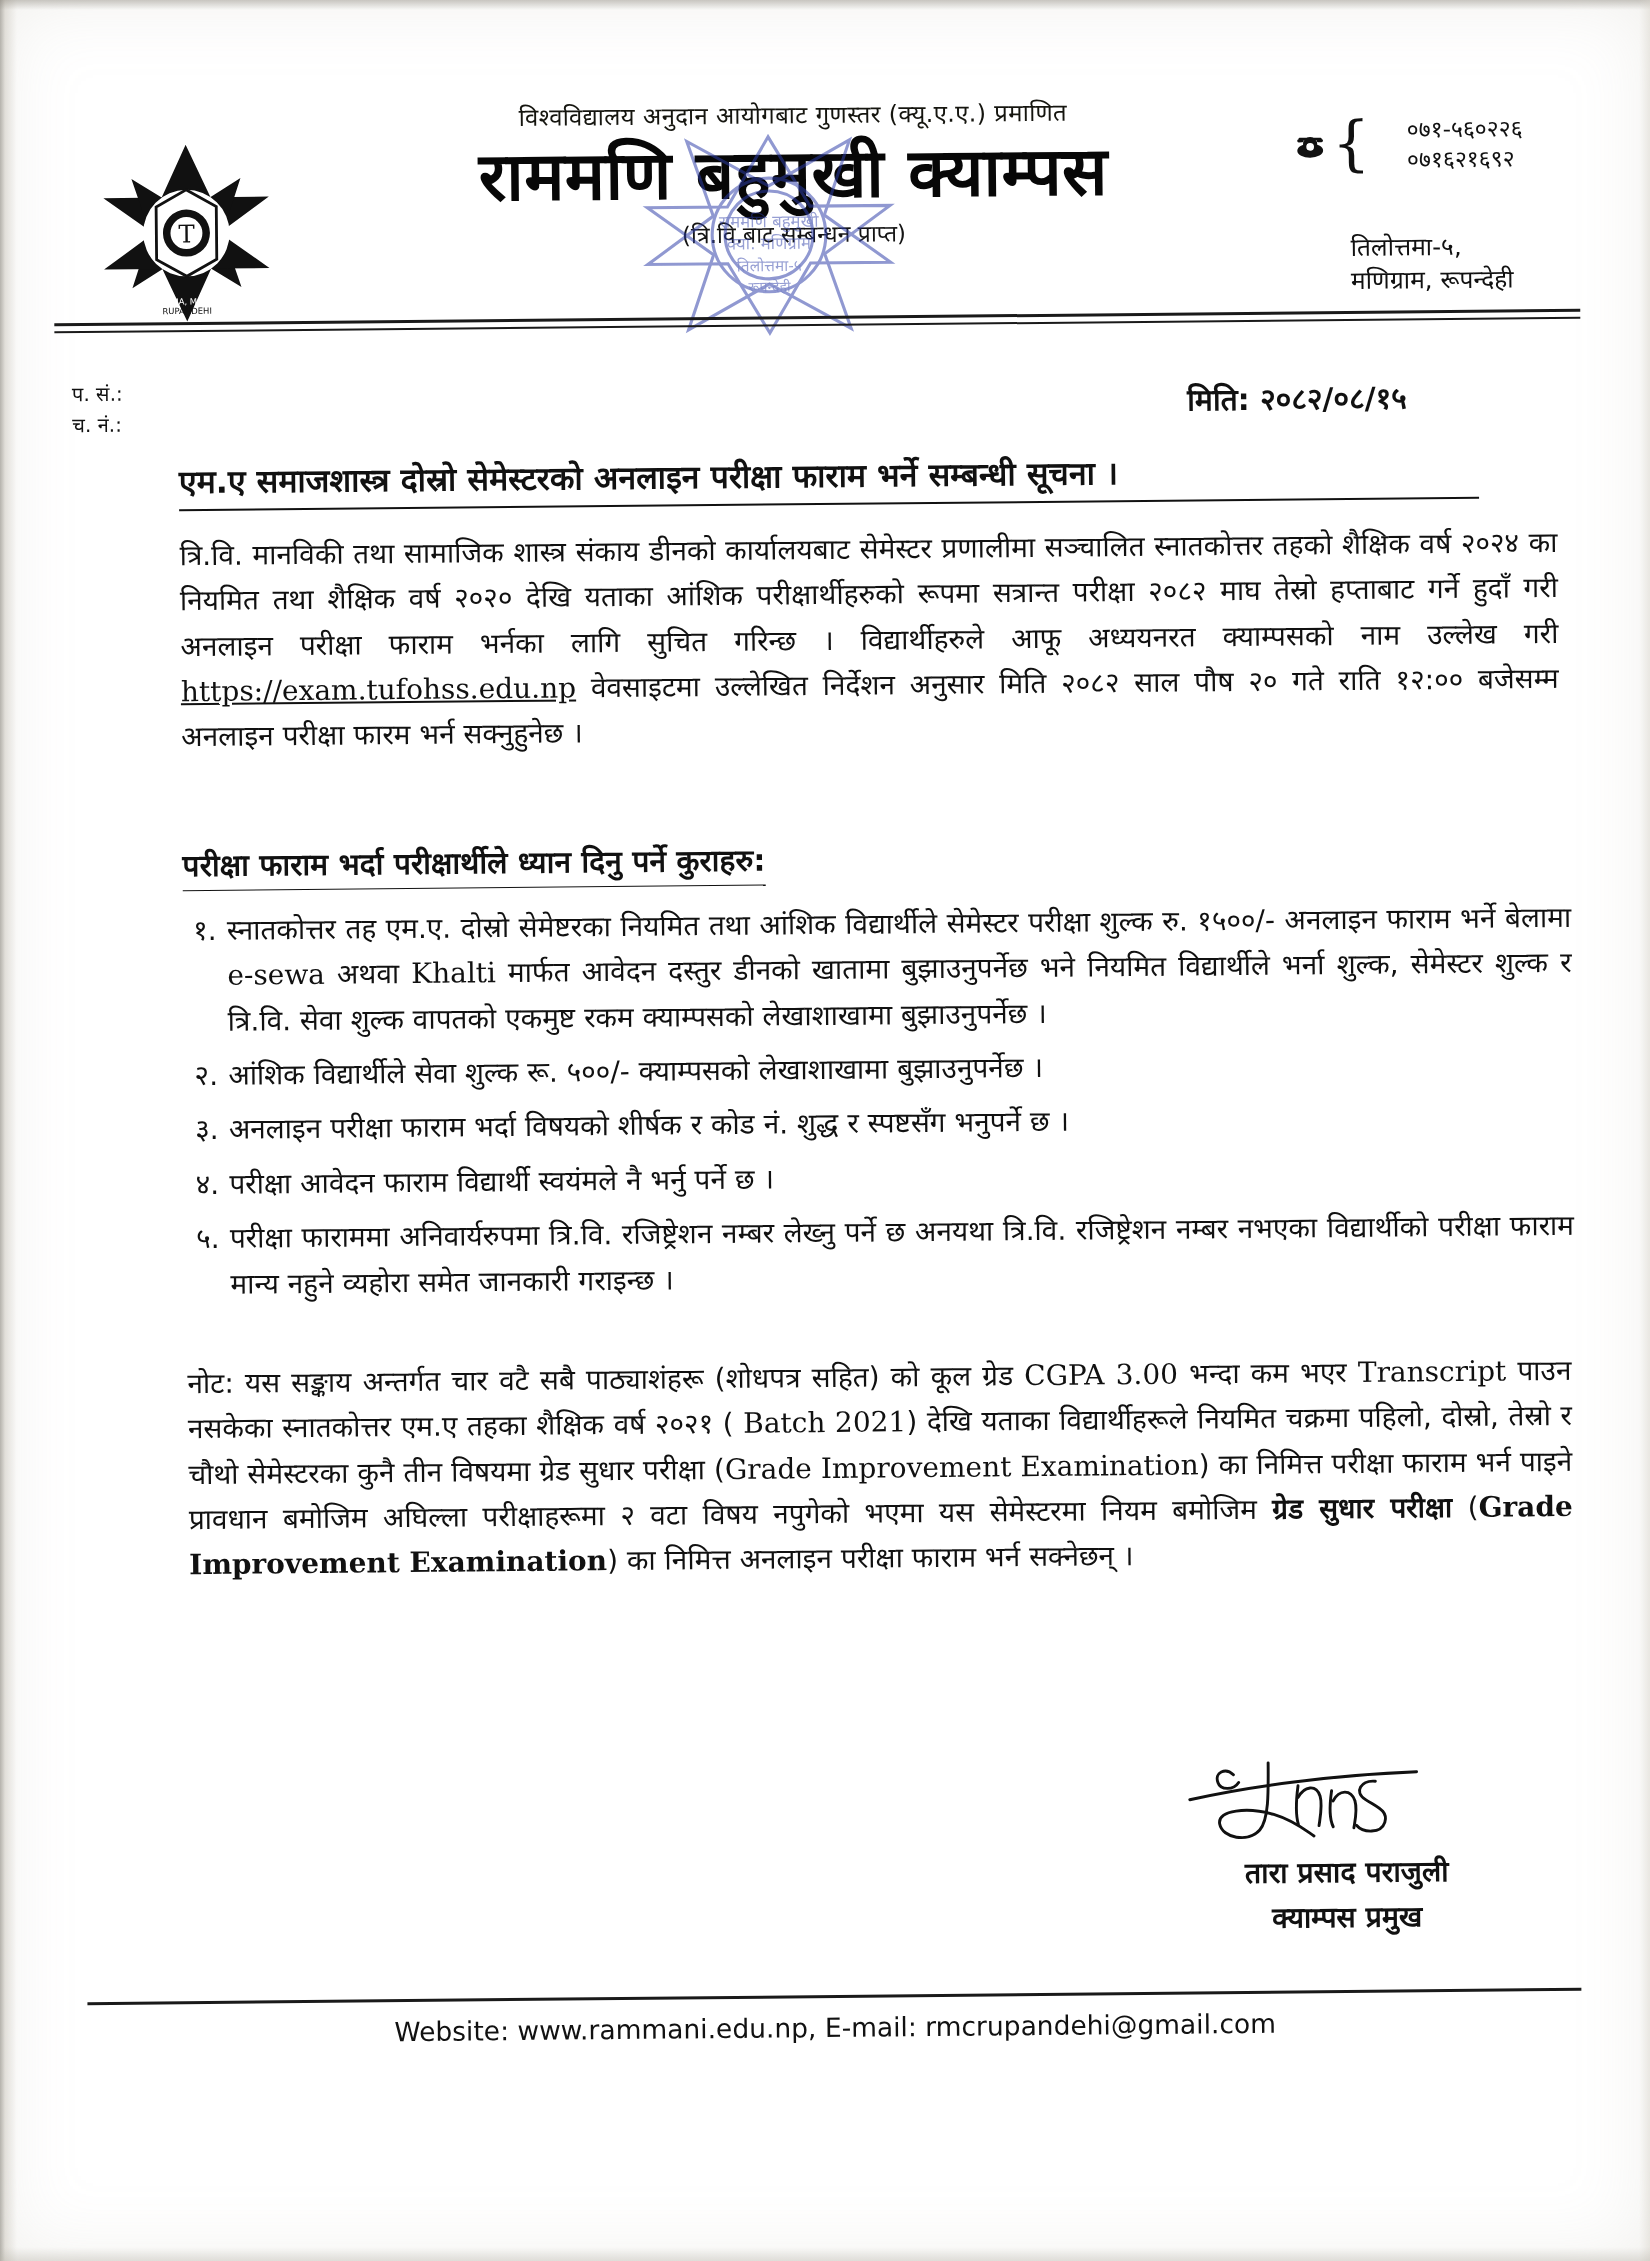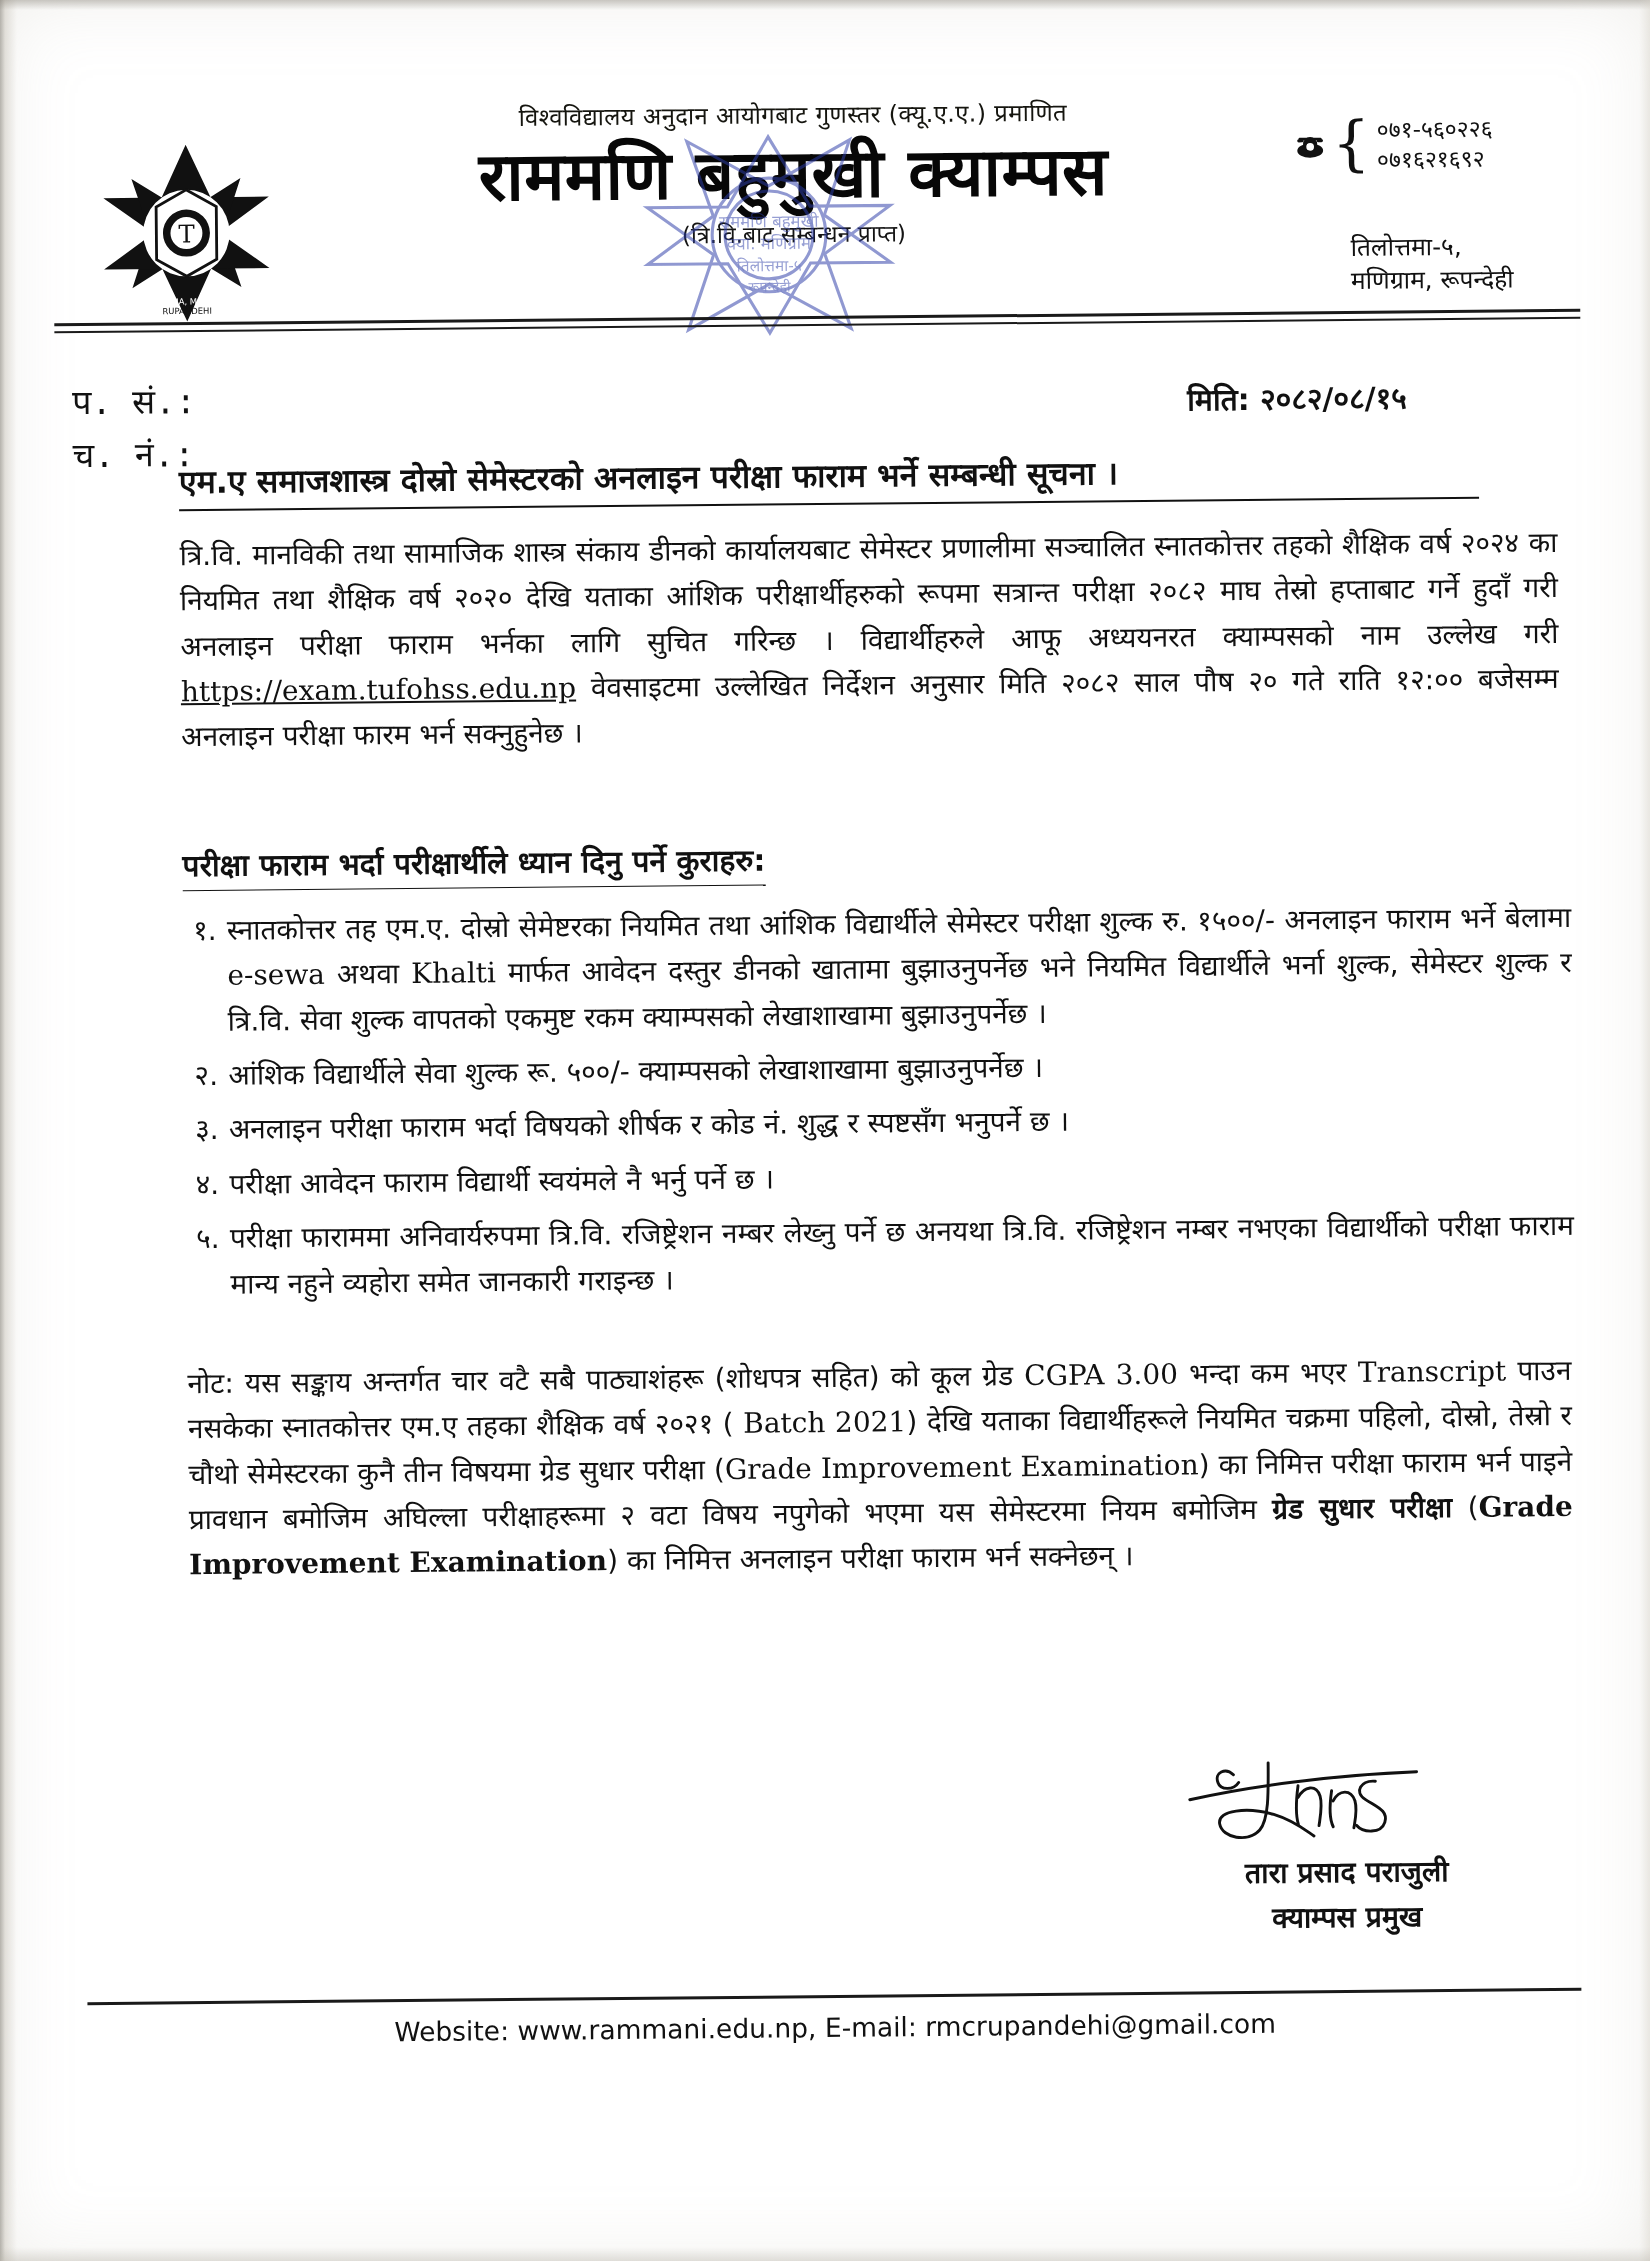--- a/index.html
+++ b/index.html
@@ -87,37 +87,37 @@
 
   .phone-block {
     position: absolute; left: 1232px; top: 22.6px;
     display: flex; align-items: center; gap: 6.5px;
   }
   .phone-icon { width: 31px; height: 28.5px; }
   .brace {
     font-size: 60px; line-height: 1; color: #111;
     font-family: "DejaVu Serif", serif; margin-top: -3.9px;
   }
-  .phone-nums { font-size: 23px; line-height: 1.32; }
+  .phone-nums { font-size: 23px; line-height: 1.32; margin-left: 30px; }
 
   .address-block {
     position: absolute; left: 1287px; top: 139px;
     font-size: 24.6px; line-height: 1.35; text-align: left;
   }
 
   .hr-double {
     position: absolute; left: 61px; top: 316px; width: 1526px;
   }
   .hr-double .l1 { height: 3.2px; background: #1a1a1a; }
   .hr-double .l2 { height: 1.9px; background: #1a1a1a; margin-top: 4.5px; }
 
   
   .ref-block {
     position: absolute; left: 78px; top: 372px;
-    font-size: 34px; line-height: 1.55; font-family: Liberation Mono, monospace;
+    font-size: 20px; line-height: 1.55;
   }
   .date-block {
     position: absolute; left: 1193px; top: 382px;
     font-size: 30px; font-weight: 600;
   }
 
   
   .doc-title {
     position: absolute; left: 184px; top: 453px; width: 1300px;
     font-size: 32px; font-weight: 700; text-align: left;

